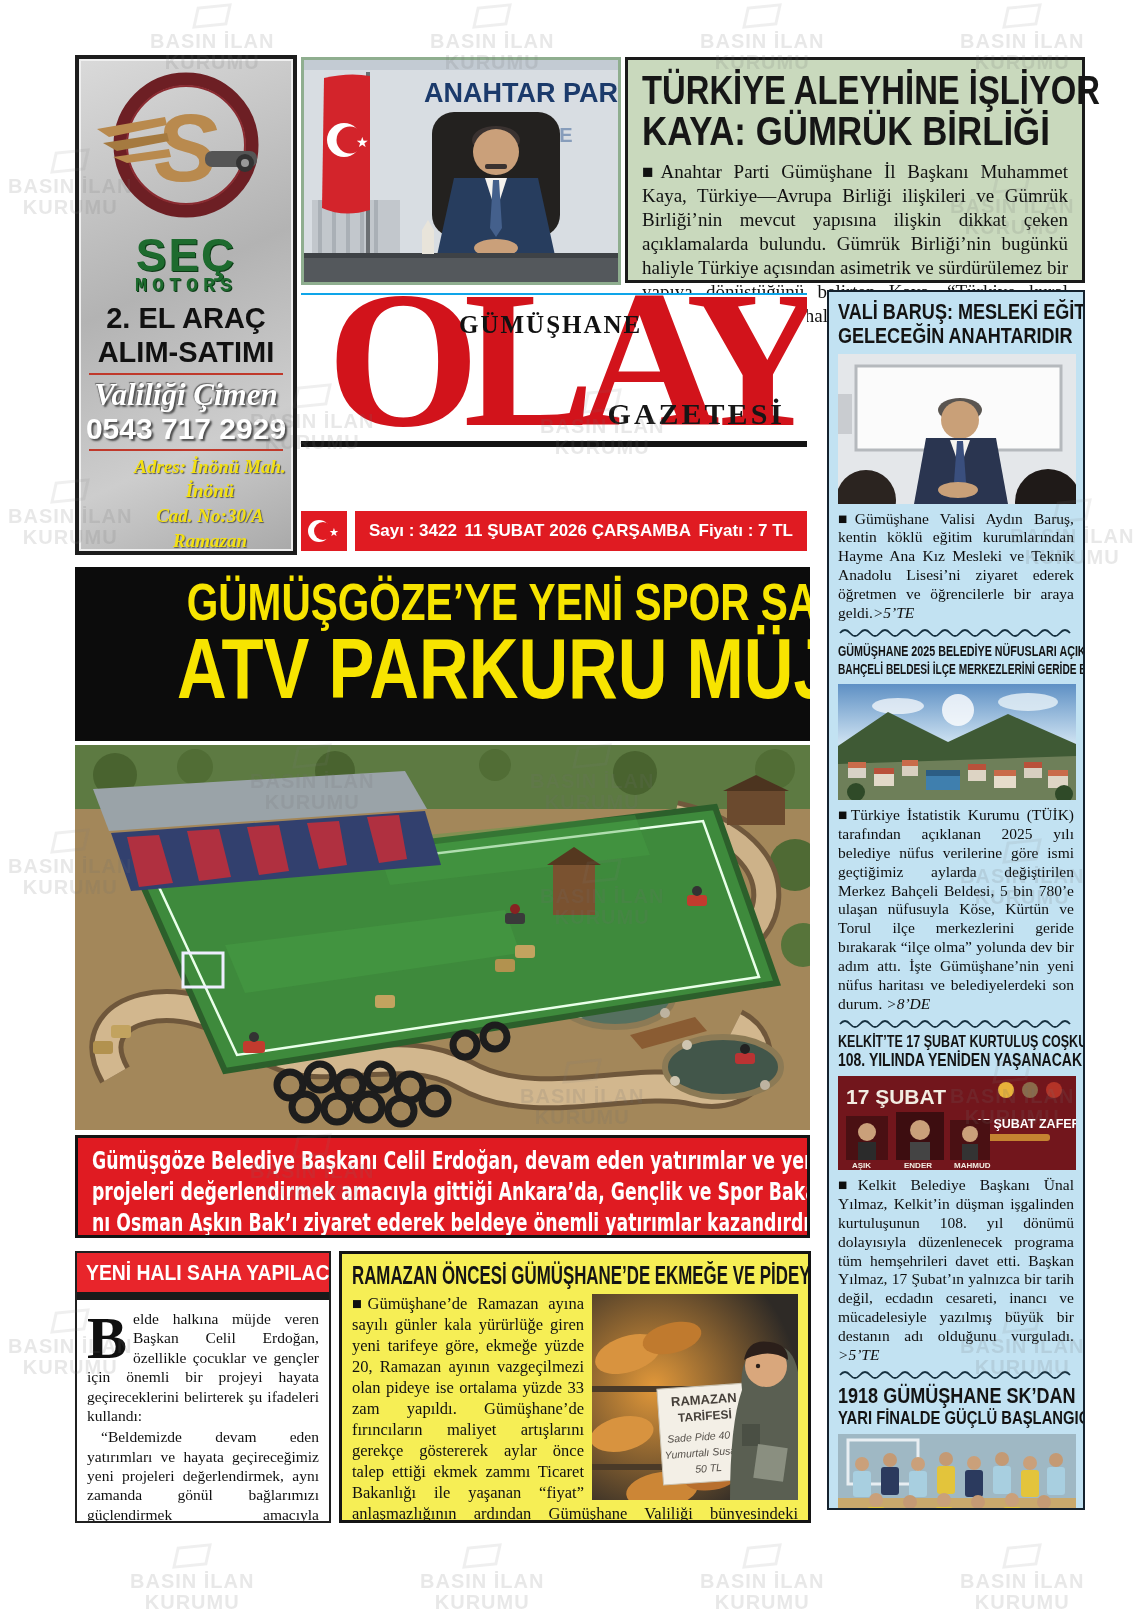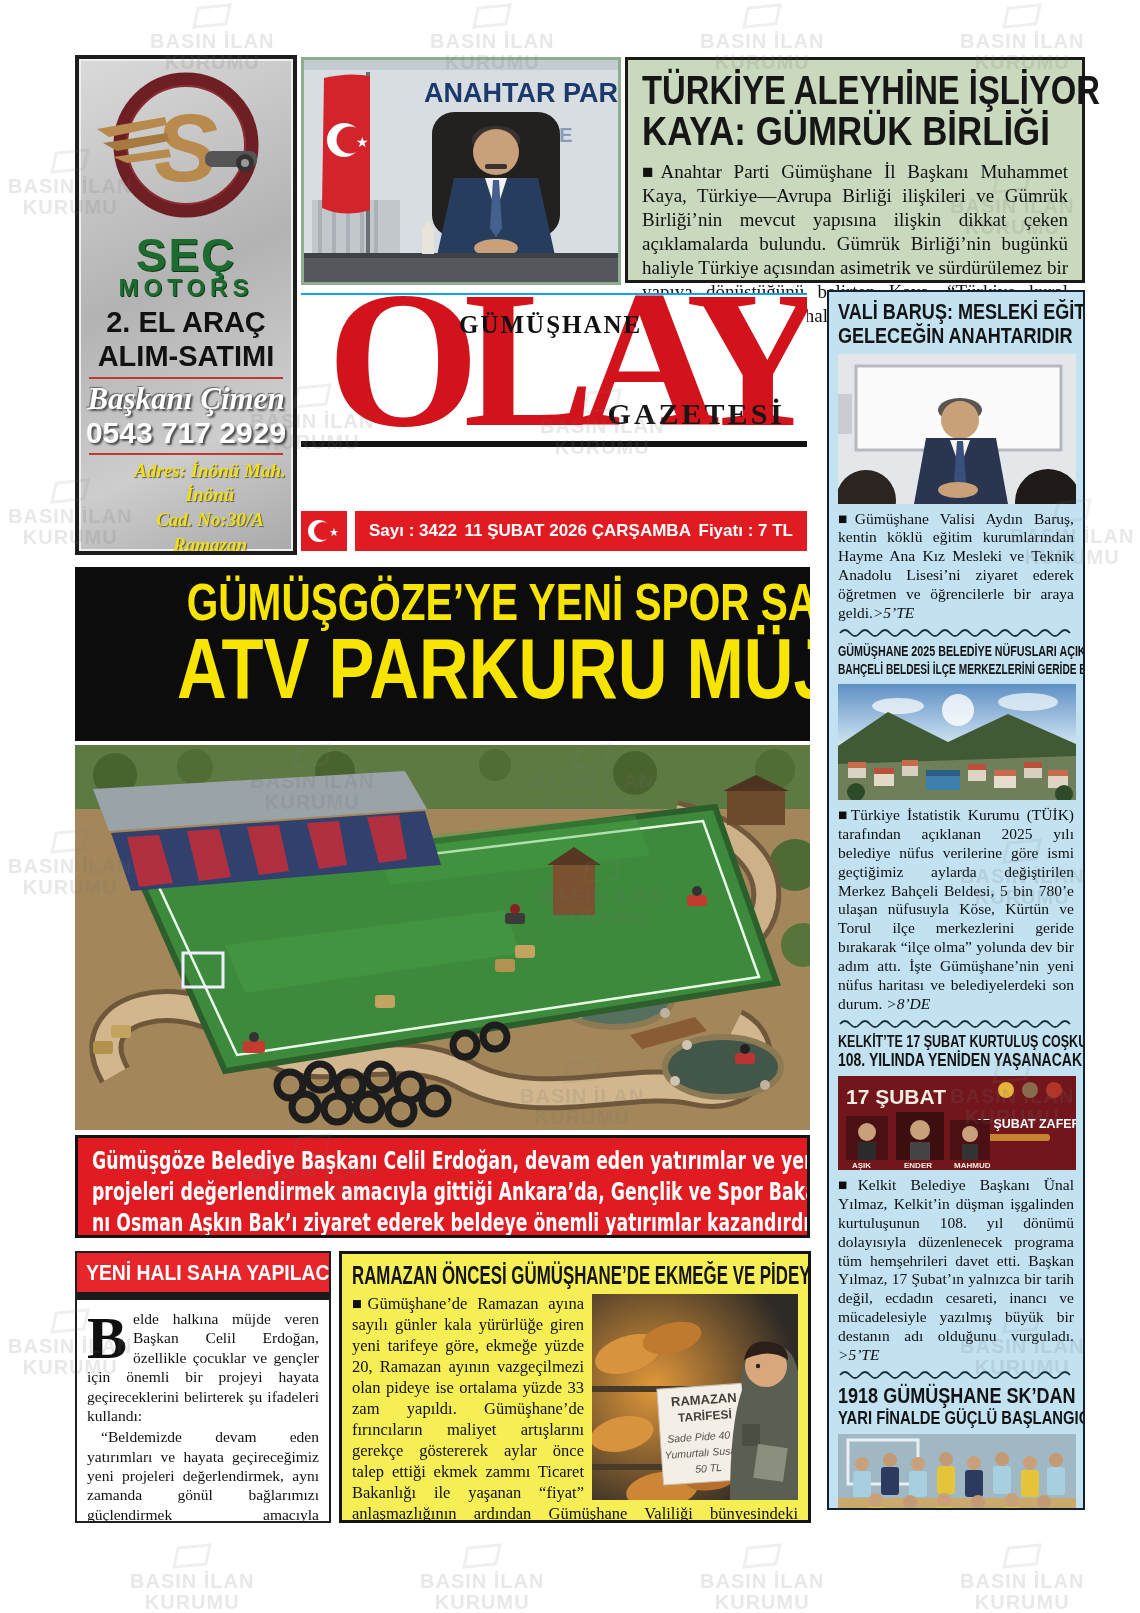--- a/index.html
+++ b/index.html
@@ -25,21 +25,21 @@
   
   #left-ad {
     position:absolute; left:0; top:0; width:222px; height:500px;
     border:4px solid #1d1d1d; box-shadow:inset 0 0 0 2px #efefef;
     background:linear-gradient(155deg,#dadada 0%,#b3b3b3 45%,#cdcdcd 75%,#a9a9a9 100%);
     text-align:center; overflow:hidden;
   }
   .ad-rule { height:2px; background:#c0392b; margin:4px 10px; }
   #ad-brand1 { font-family:"Liberation Sans", sans-serif; font-weight:900; font-size:46px;
     color:#1d6b2e; letter-spacing:2px; line-height:0.9; text-shadow:1px 1px 0 #0c3a16; }
-  #ad-brand2 { font-family:Liberation Sans, sans-serif; font-weight:900; font-size:24px;
+  #ad-brand2 { font-family:Liberation Mono, monospace; font-weight:900; font-size:20px;
     color:#1d6b2e; letter-spacing:5px; line-height:1.0; text-shadow:1px 1px 0 #0c3a16;text-align:center; }
   .ad-black { font-family:"Liberation Sans", sans-serif; font-weight:900; font-size:29px;
     color:#111; line-height:1.15; letter-spacing:0; }
   .ad-name { font-family:"Liberation Serif", serif; font-style:italic; font-weight:bold;
     font-size:31px; color:#fff; text-shadow:2px 2px 2px #4d4d4d, -1px -1px 1px #666; line-height:1.05; }
   .ad-phone { font-family:"Liberation Sans", sans-serif; font-weight:900; font-size:30px;
     color:#fff; text-shadow:2px 2px 2px #4b4b4b; line-height:1.1; }
   .ad-yellow { font-family:"Liberation Serif", serif; font-style:italic; font-weight:bold;
     font-size:19px; color:#f3e013; text-shadow:1px 1px 1px #555; line-height:1.3;margin-left:48px; }
 
@@ -133,21 +133,21 @@
       <polygon points="34,98 90,90 92,98 48,104" fill="#b98a4e"></polygon>
       <rect x="126" y="92" width="52" height="16" rx="7" fill="#555"></rect>
       <circle cx="166" cy="104" r="9" fill="#333"></circle>
       <circle cx="166" cy="104" r="4" fill="#999"></circle>
     </svg>
     <div id="ad-brand1">SEÇ</div>
     <div id="ad-brand2">MOTORS</div>
     <div class="ad-black" style="margin-top:6px;">2. EL ARAÇ</div>
     <div class="ad-black">ALIM-SATIMI</div>
     <div class="ad-rule"></div>
-    <div class="ad-name">Başkanı Çimen</div>
+    <div class="ad-name">Valiliği Çimen</div>
     <div class="ad-phone">0543 717 2929</div>
     <div class="ad-rule"></div>
     <div class="ad-yellow">Adres:  İnönü Mah. İnönü</div>
     <div class="ad-yellow">Cad. No:30/A</div>
     <div class="ad-yellow">Ramazan GÜMÜŞHANE</div>
     
     
     
   </div>
 

